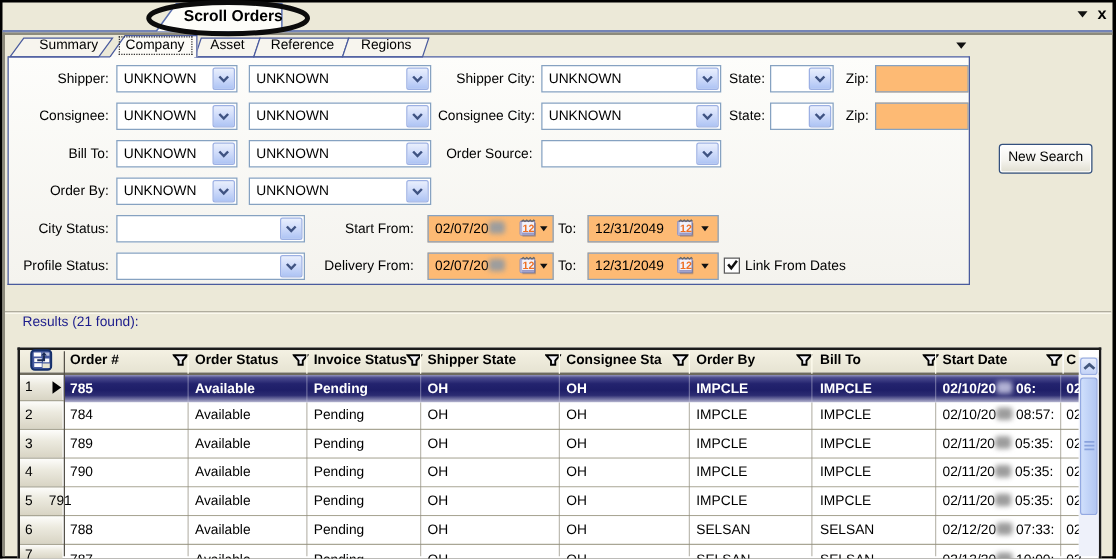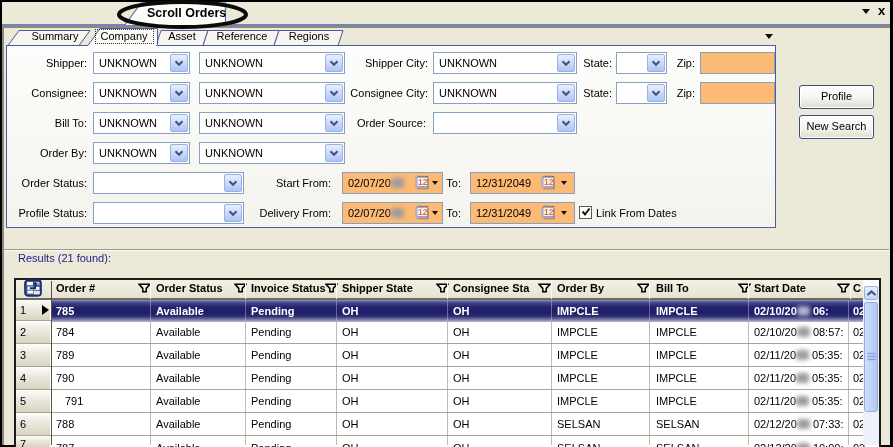--- a/index.html
+++ b/index.html
@@ -76,21 +76,21 @@
   <div class="abs" style="left:276px;top:30px;width:66px;text-align:center">Regions</div>
 
   <div class="abs" style="left:95px;top:29px;width:57px;height:13px;border:1px dotted #333"></div>
 
   <div class="abs" style="left:765px;top:34px;width:0;height:0;border-left:4.5px solid transparent;border-right:4.5px solid transparent;border-top:5px solid #111"></div>
 
   <div class="lbl" style="left:0px;width:87px;top:57px">Shipper:</div>
   <div class="lbl" style="left:0px;width:87px;top:87px">Consignee:</div>
   <div class="lbl" style="left:0px;width:87px;top:117px">Bill To:</div>
   <div class="lbl" style="left:0px;width:87px;top:147px">Order By:</div>
-  <div class="lbl" style="left:0px;width:87px;top:177px">Order Status:</div>
+  <div class="lbl" style="left:0px;width:87px;top:177px">City Status:</div>
   <div class="lbl" style="left:0px;width:87px;top:207px">Profile Status:</div>
   <div class="lbl" style="left:260px;width:168px;top:57px">Shipper City:</div>
   <div class="lbl" style="left:260px;width:168px;top:87px">Consignee City:</div>
   <div class="lbl" style="left:260px;width:166px;top:117px">Order Source:</div>
   <div class="lbl" style="left:520px;width:92px;top:57px">State:</div>
   <div class="lbl" style="left:520px;width:92px;top:87px">State:</div>
   <div class="lbl" style="left:640px;width:55px;top:57px">Zip:</div>
   <div class="lbl" style="left:640px;width:55px;top:87px">Zip:</div>
   <div class="lbl" style="left:220px;width:111px;top:177px">Start From:</div>
   <div class="lbl" style="left:220px;width:111px;top:207px">Delivery From:</div>
@@ -272,21 +272,20 @@
       </svg>
     <span class="darr" style="left:90px;top:8px"></span>
     </div>
 
   <div class="abs" style="left:579px;top:206px;width:11px;height:11px;background:#fff;border:1px solid #5a5a5a"></div>
   <svg class="abs" style="left:580px;top:206px" width="12" height="12">
       <path d="M2.5 5.5 L5 8.5 L9.5 2.5" fill="none" stroke="#111" stroke-width="2"></path>
     </svg>
   <div class="llbl" style="left:596px;top:207px">Link From Dates</div>
 
-  <div class="btn" style="top:85px">Profile</div>
   <div class="btn" style="top:115px">New Search</div>
 
   <div class="abs" style="left:4px;top:249px;width:885px;height:1px;background:#9c998a"></div>
   <div class="abs" style="left:4px;top:250px;width:885px;height:1px;background:#fffef5"></div>
 
   <div class="llbl" style="left:18px;top:252px;color:#1c1c8c">Results (21 found):</div>
 
   <div class="abs" style="left:14px;top:278px;width:867px;height:169px;background:#fff;border:2px solid #1c1c1c;border-bottom:none;box-sizing:border-box"></div>
 
   <div class="abs" style="left:16px;top:280px;width:863px;height:18px;background:linear-gradient(180deg,#f4f1e3,#e6e3d2);border-bottom:2px solid #6e6b5e;box-sizing:content-box"></div>
@@ -379,21 +378,21 @@
     <div class="cell" style="left:853px;top:349px">02</div>
   <div class="cell" style="left:56px;top:372px">790</div>
     <div class="cell" style="left:156px;top:372px">Available</div>
     <div class="cell" style="left:251px;top:372px">Pending</div>
     <div class="cell" style="left:342px;top:372px">OH</div>
     <div class="cell" style="left:453px;top:372px">OH</div>
     <div class="cell" style="left:557px;top:372px">IMPCLE</div>
     <div class="cell" style="left:656px;top:372px">IMPCLE</div>
     <div class="cell" style="left:754px;top:372px">02/11/20<span class="blur"></span> 05:35:</div>
     <div class="cell" style="left:853px;top:372px">02</div>
-  <div class="cell" style="left:65px;top:395px">791</div>
+  <div class="cell" style="left:39px;top:395px">791</div>
     <div class="cell" style="left:156px;top:395px">Available</div>
     <div class="cell" style="left:251px;top:395px">Pending</div>
     <div class="cell" style="left:342px;top:395px">OH</div>
     <div class="cell" style="left:453px;top:395px">OH</div>
     <div class="cell" style="left:557px;top:395px">IMPCLE</div>
     <div class="cell" style="left:656px;top:395px">IMPCLE</div>
     <div class="cell" style="left:754px;top:395px">02/11/20<span class="blur"></span> 05:35:</div>
     <div class="cell" style="left:853px;top:395px">02</div>
   <div class="cell" style="left:56px;top:418px">788</div>
     <div class="cell" style="left:156px;top:418px">Available</div>

